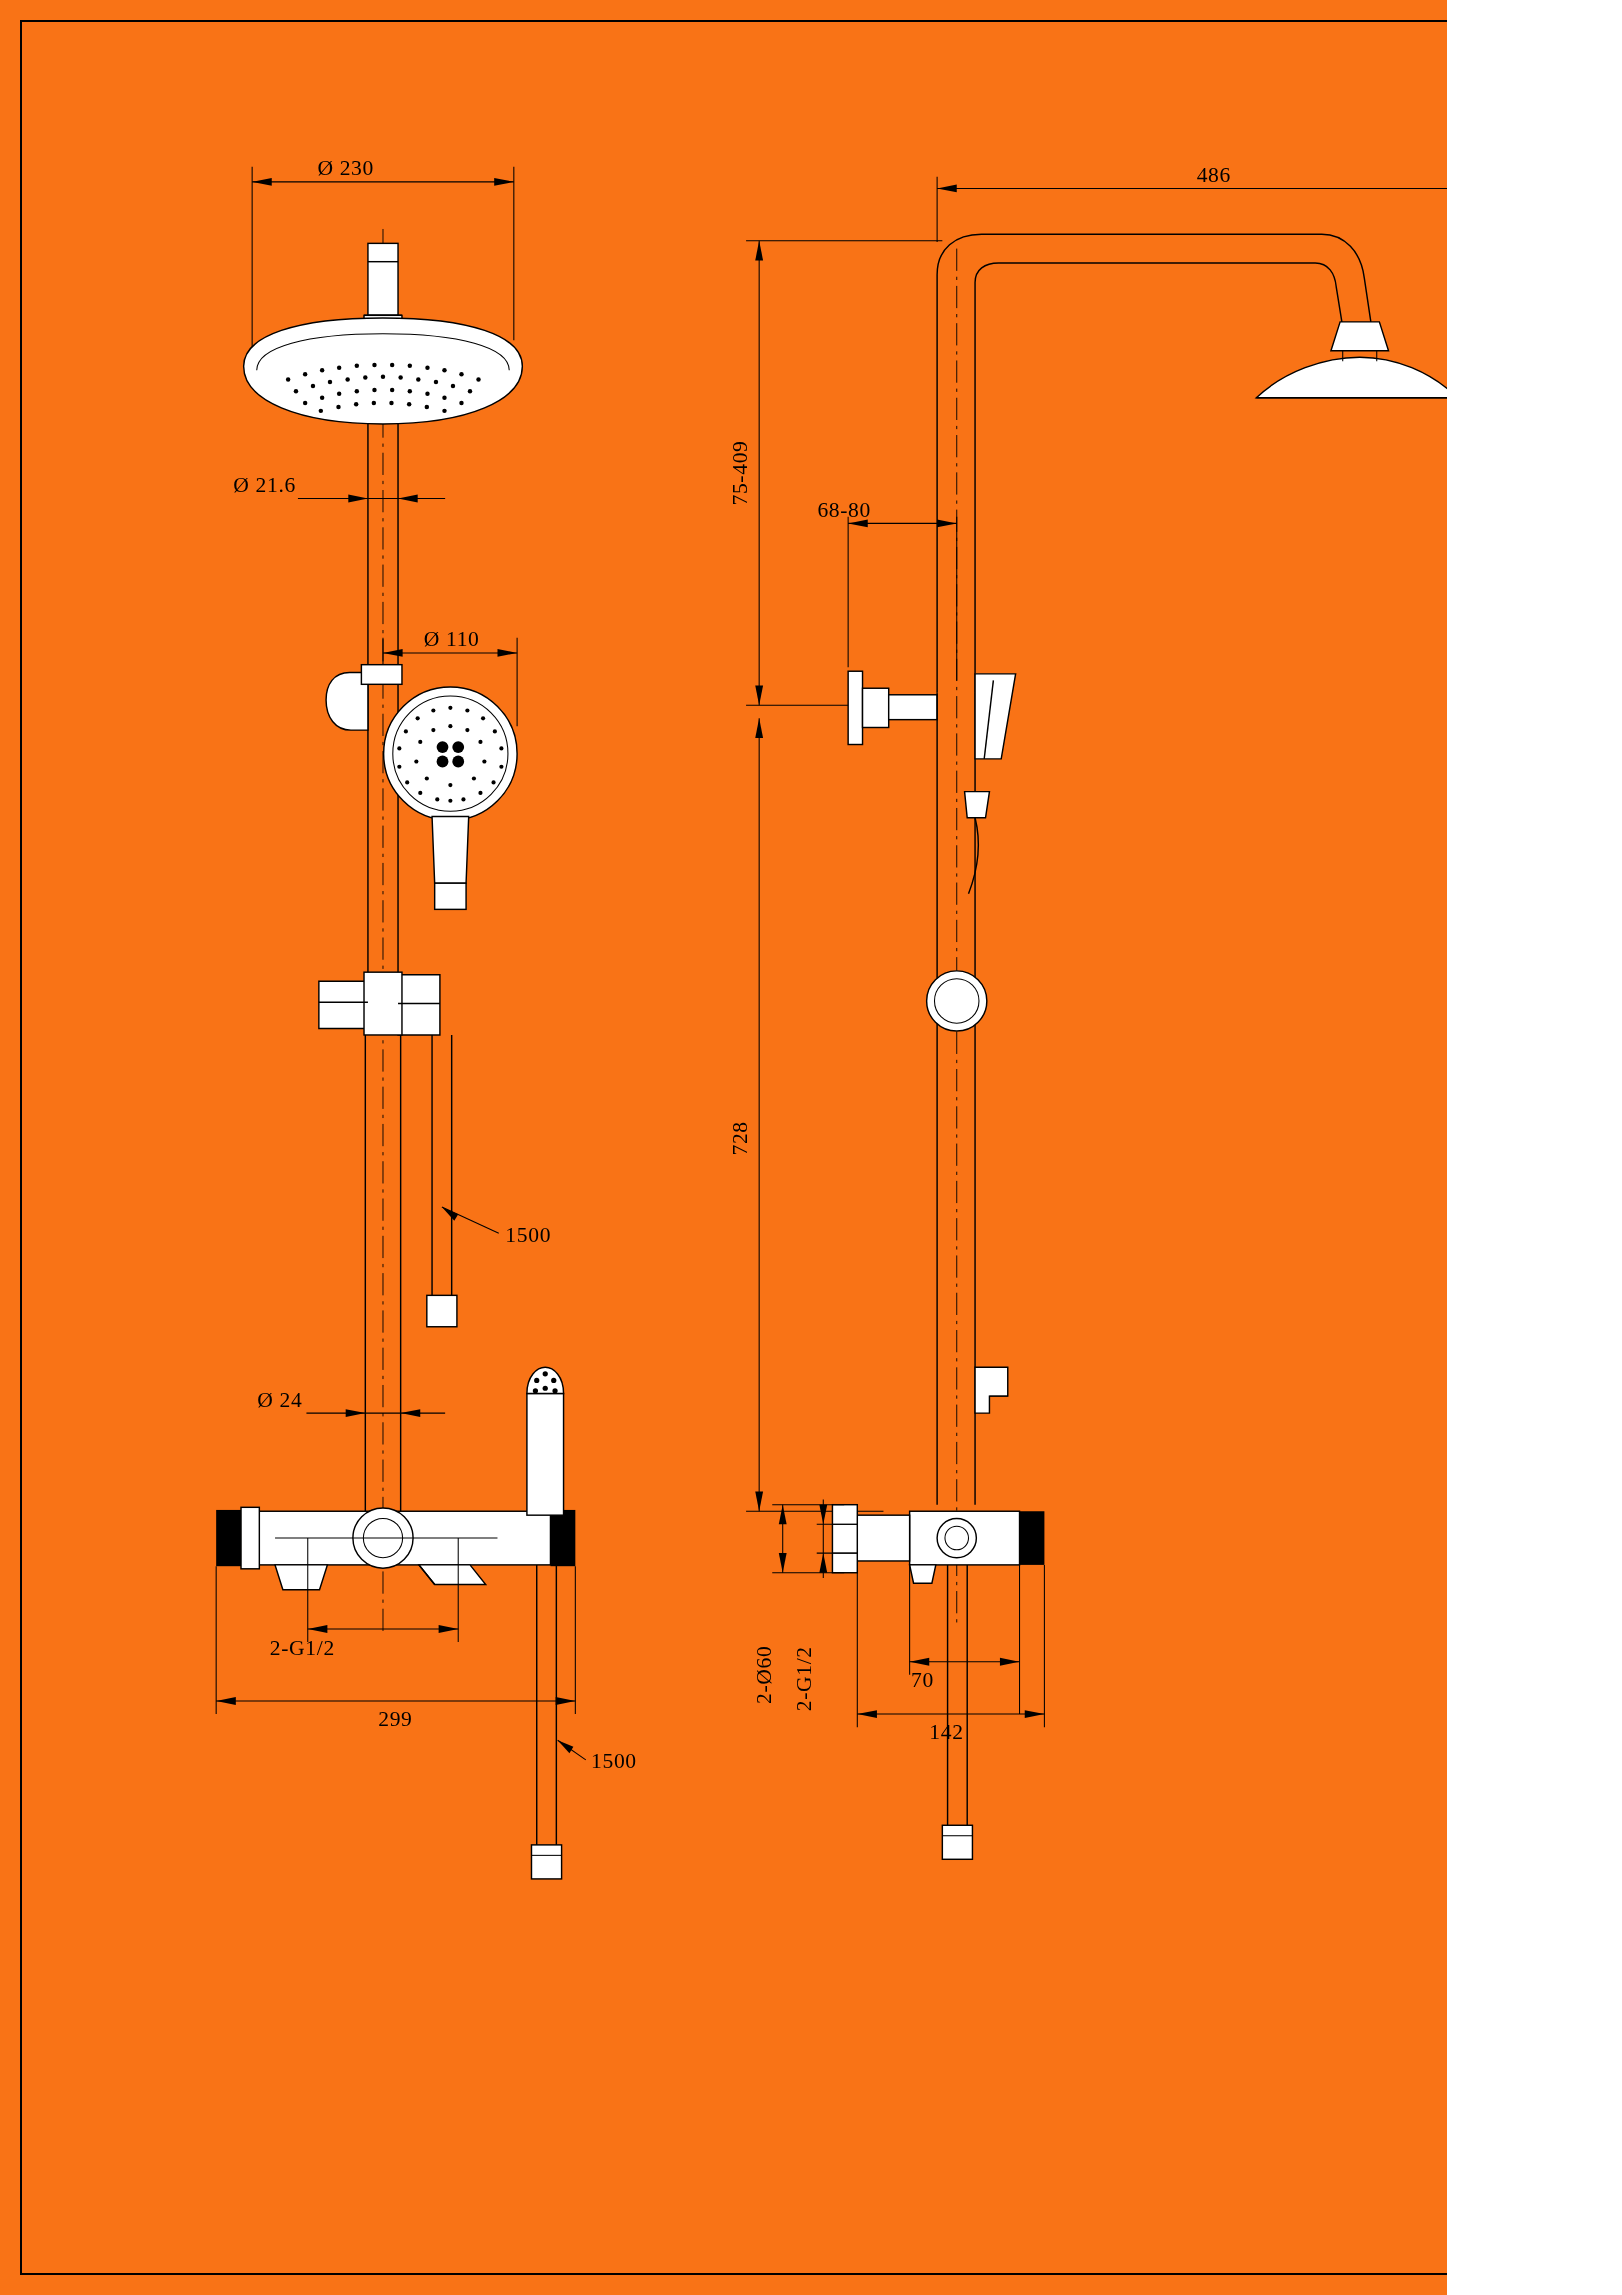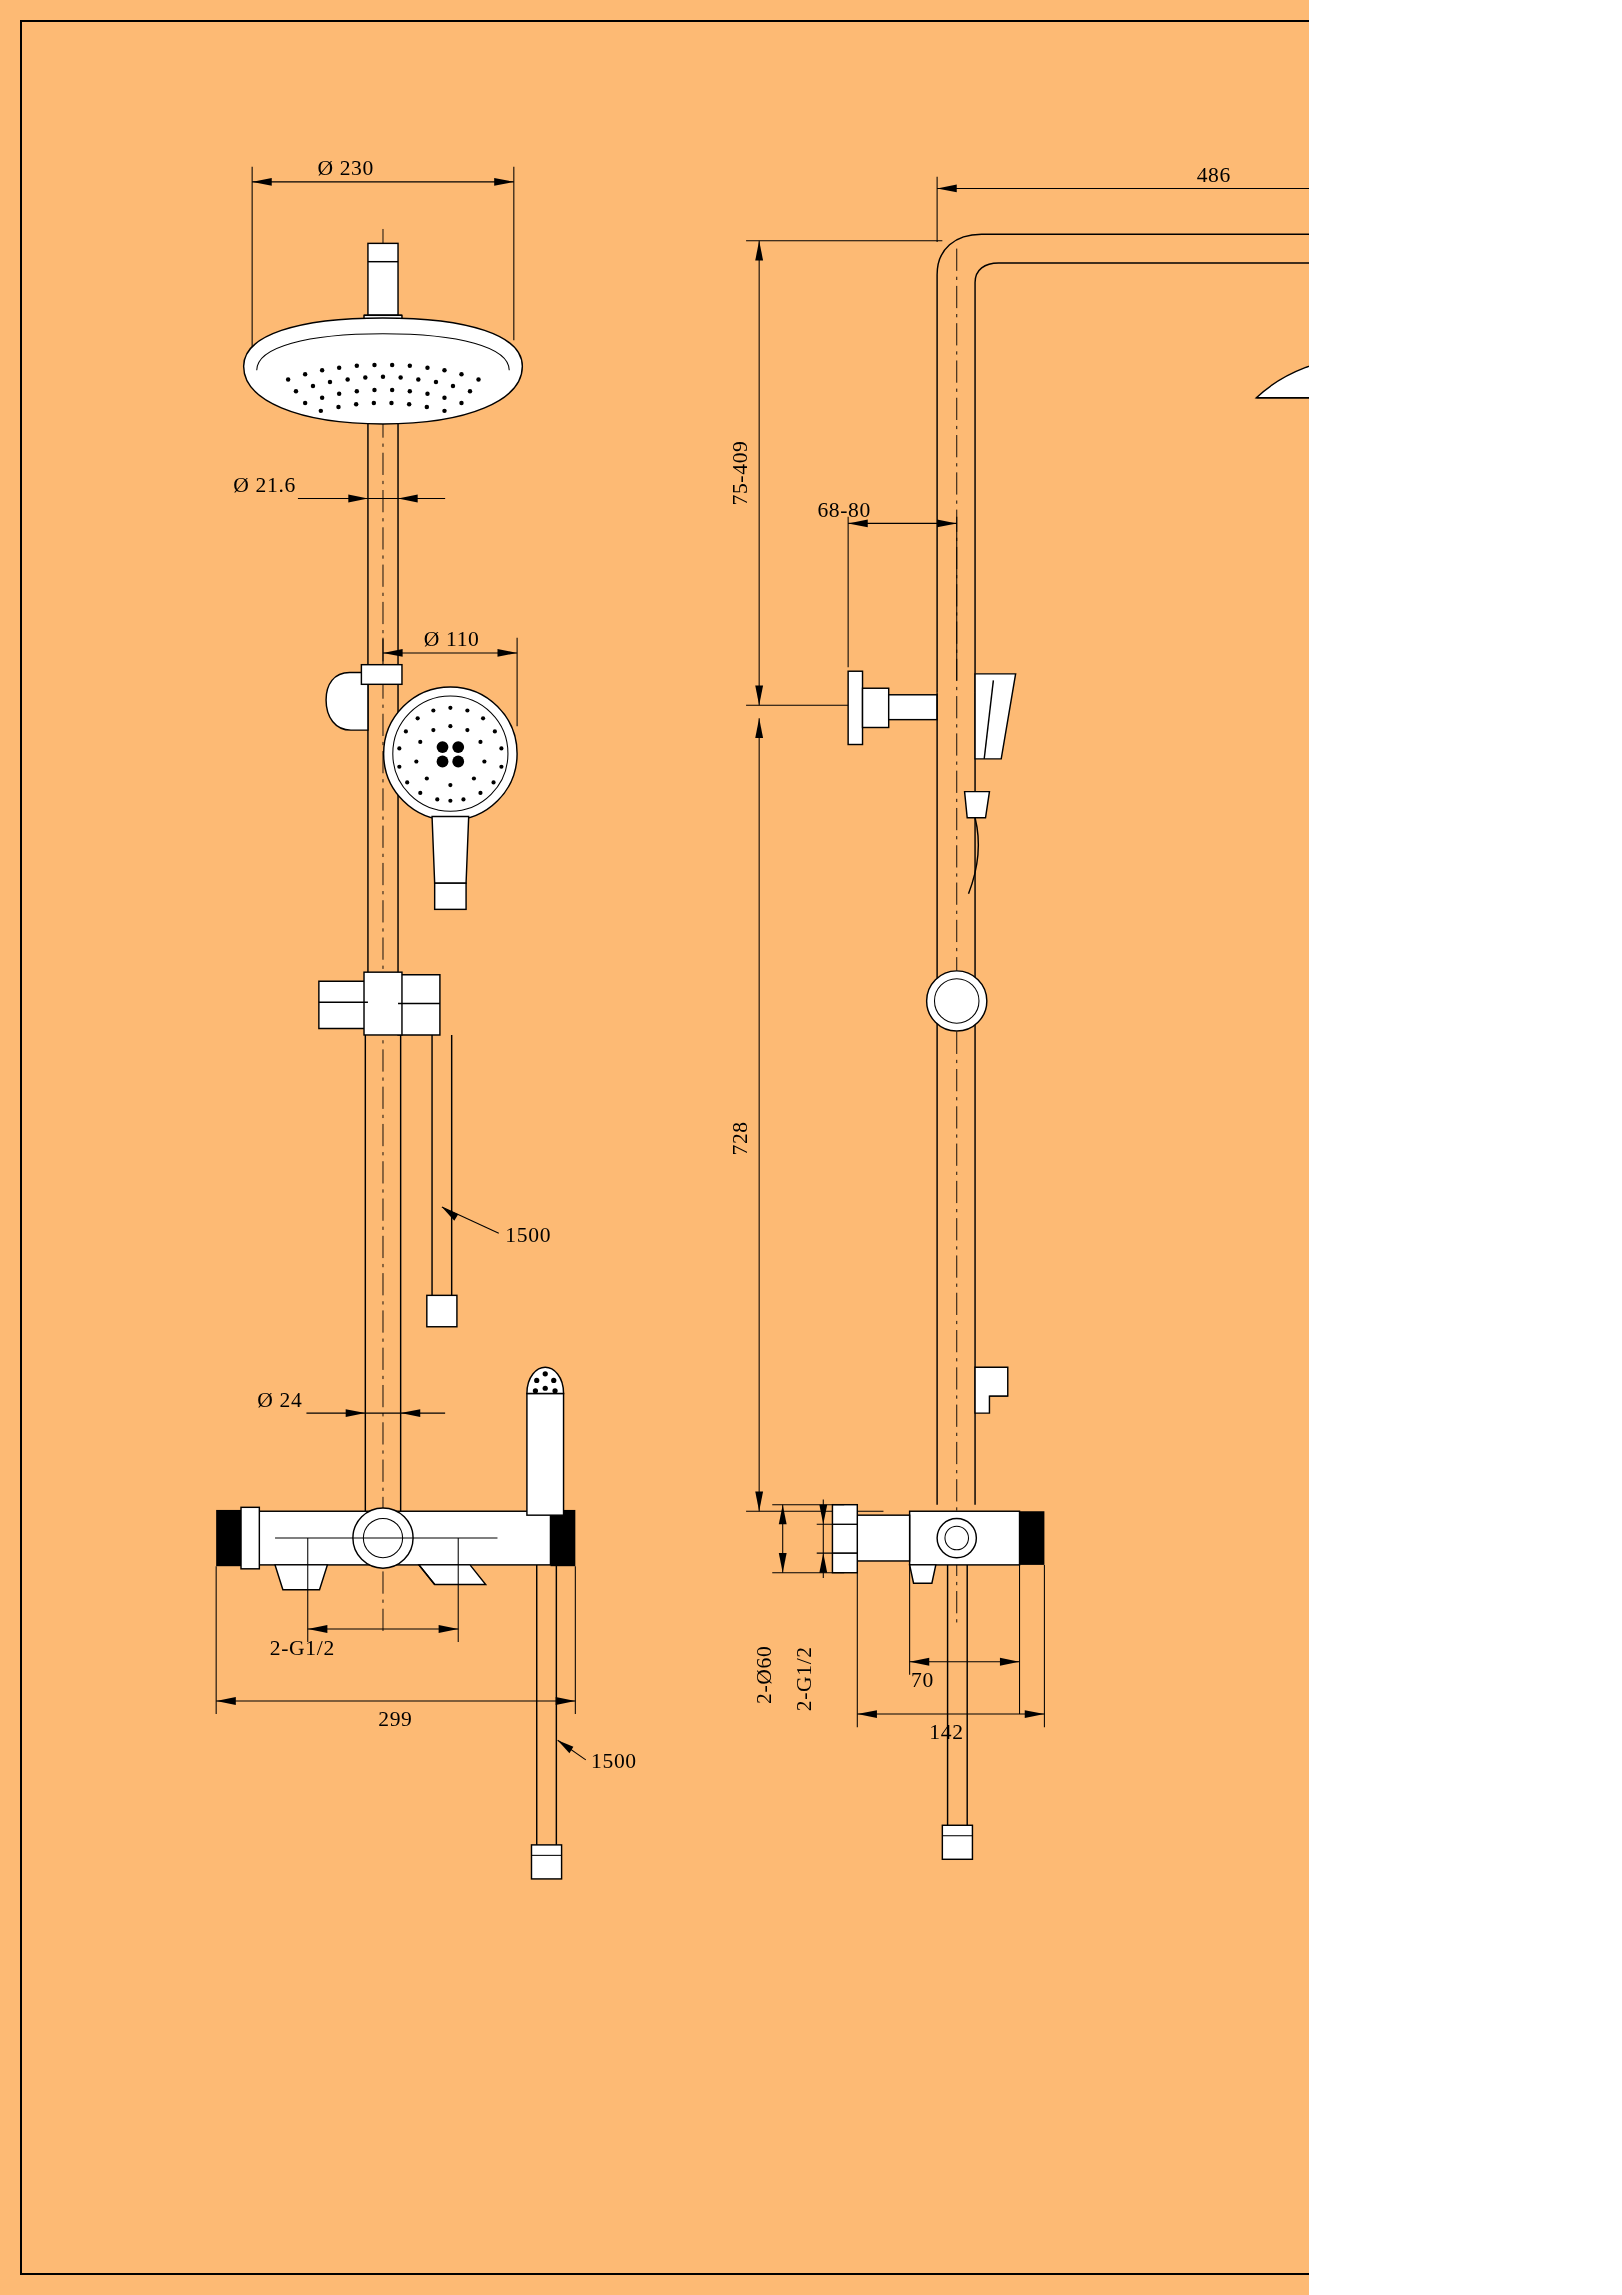--- a/index.html
+++ b/index.html
@@ -5,24 +5,25 @@
   html, body {
     margin: 0;
     padding: 0;
     background: #ffffff;
   }
   body {
     font-family: "Liberation Sans", sans-serif;
   }
   #sheet {
     position: relative;
-    width: 1309px;
+    width: 1426px;
     height: 2295px;
-    background: #fdba74;
+    background: #f97316;
     overflow: hidden;
+    padding-left: 21px;
   }
   #frame {
     position: absolute;
     left: 19.6px;
     top: 19.6px;
     width: 1582px;
     height: 2255px;
     border: 2px solid #000000;
     box-sizing: border-box;
   }

